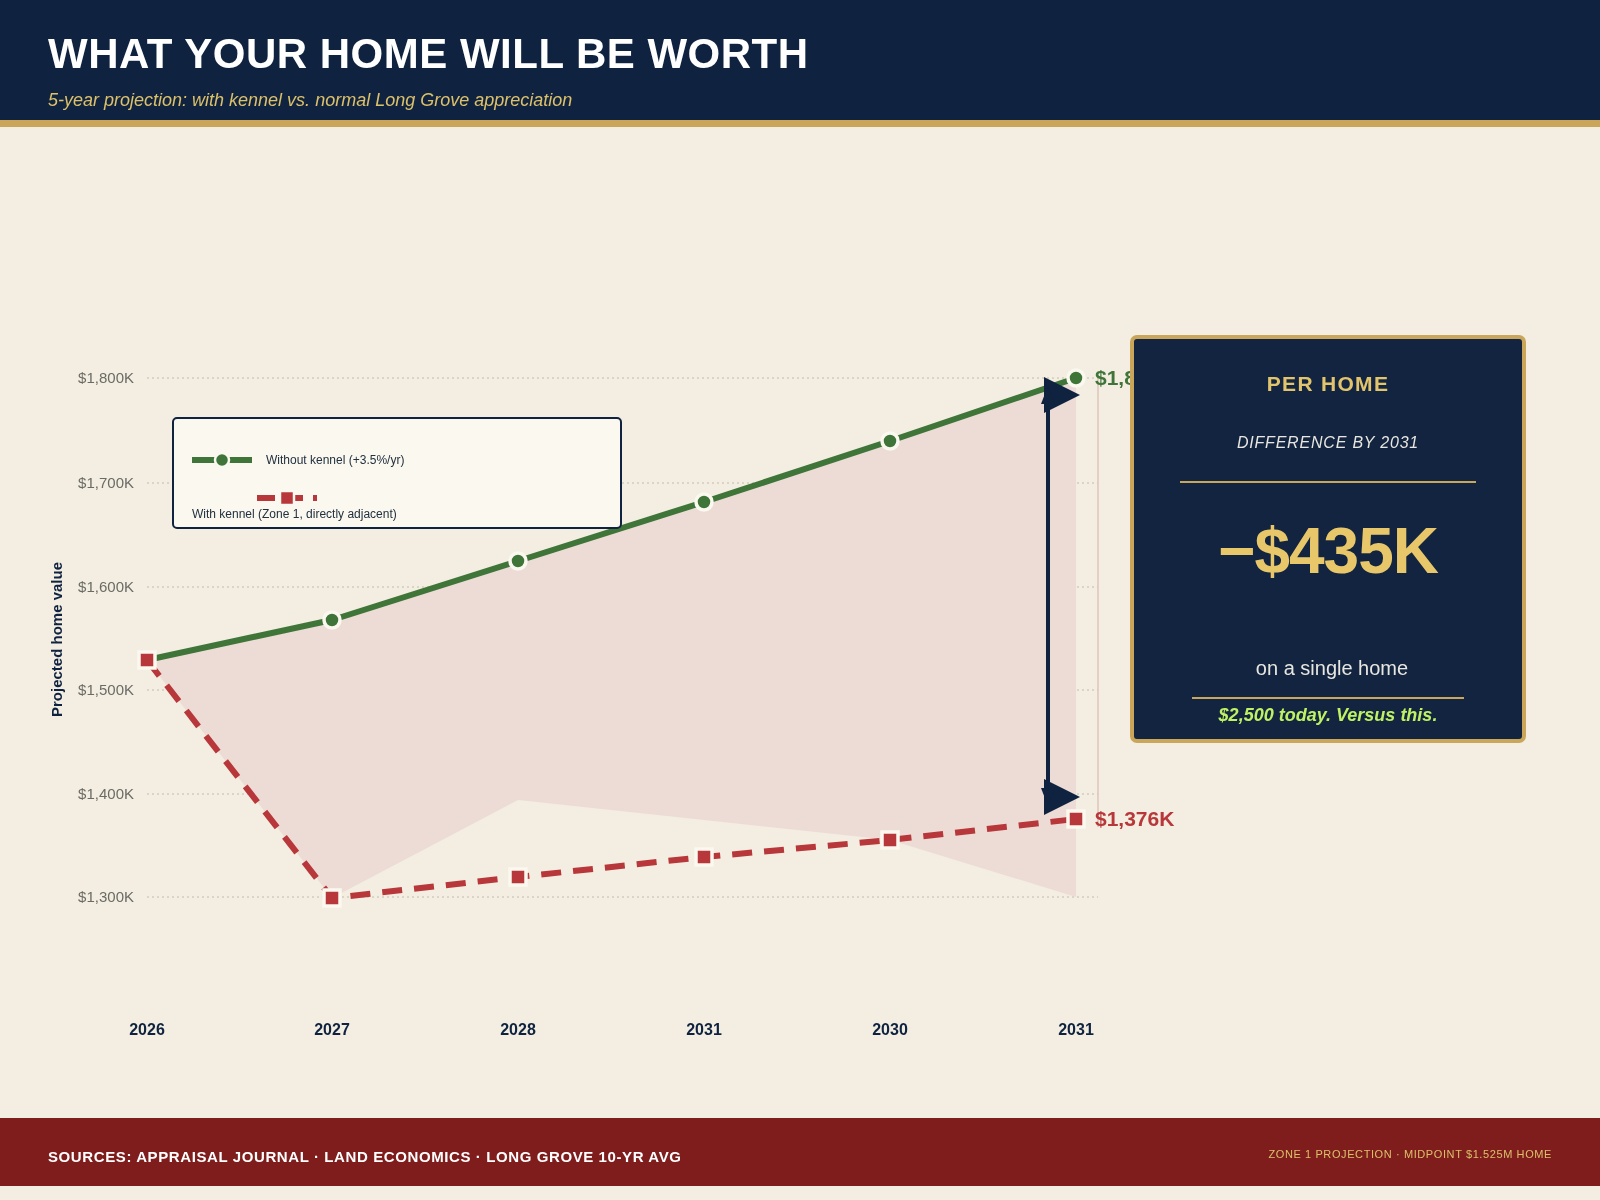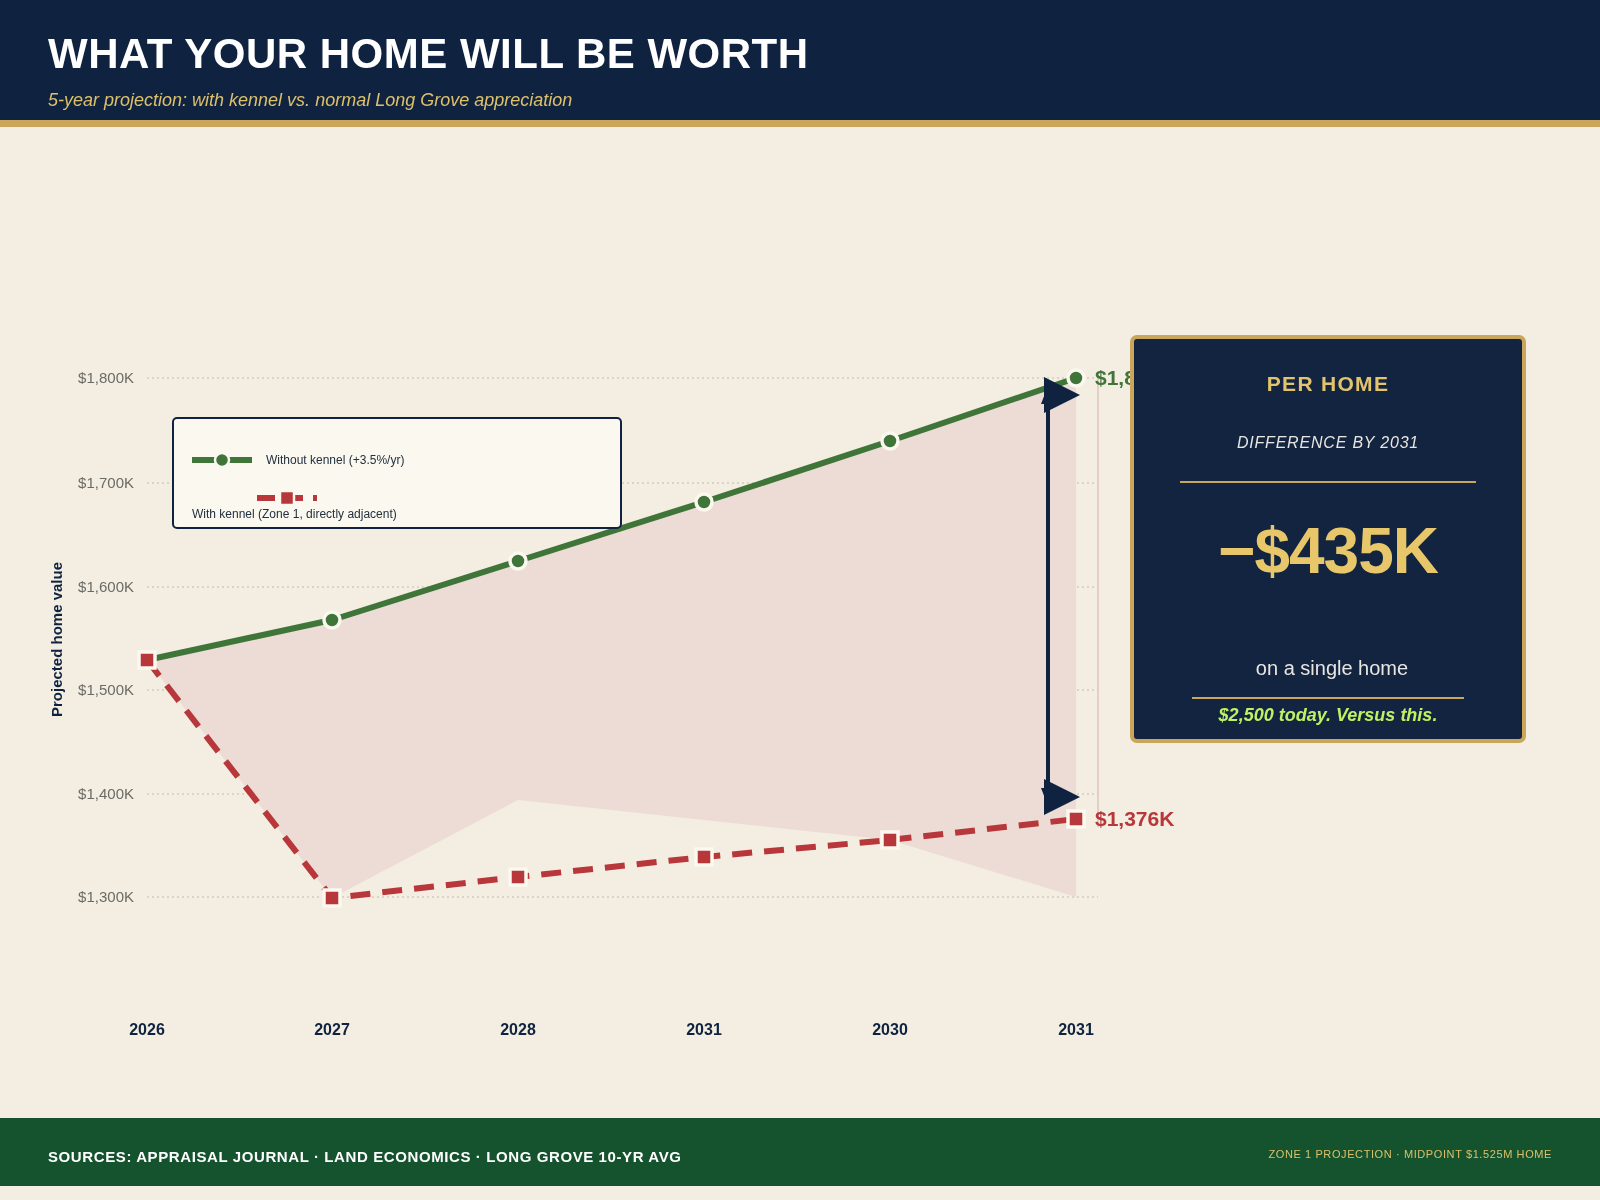--- a/index.html
+++ b/index.html
@@ -47,21 +47,21 @@
     font-style: italic;
     color: #ddc06a;
     white-space: nowrap;
   }
 
   
   #footer {
     position: absolute;
     left: 0; top: 1118px;
     width: 1600px; height: 68px;
-    background: #14532d;
+    background: #7f1d1d;
   }
   #footer-left {
     position: absolute;
     left: 48px; top: 30px;
     font-size: 15px;
     font-weight: bold;
     letter-spacing: 0.6px;
     color: #ffffff;
     white-space: nowrap;
   }

